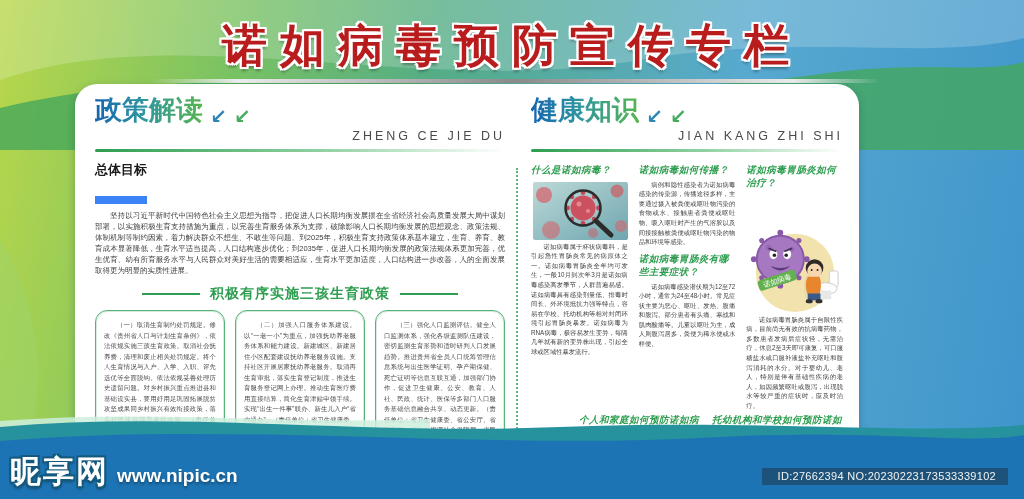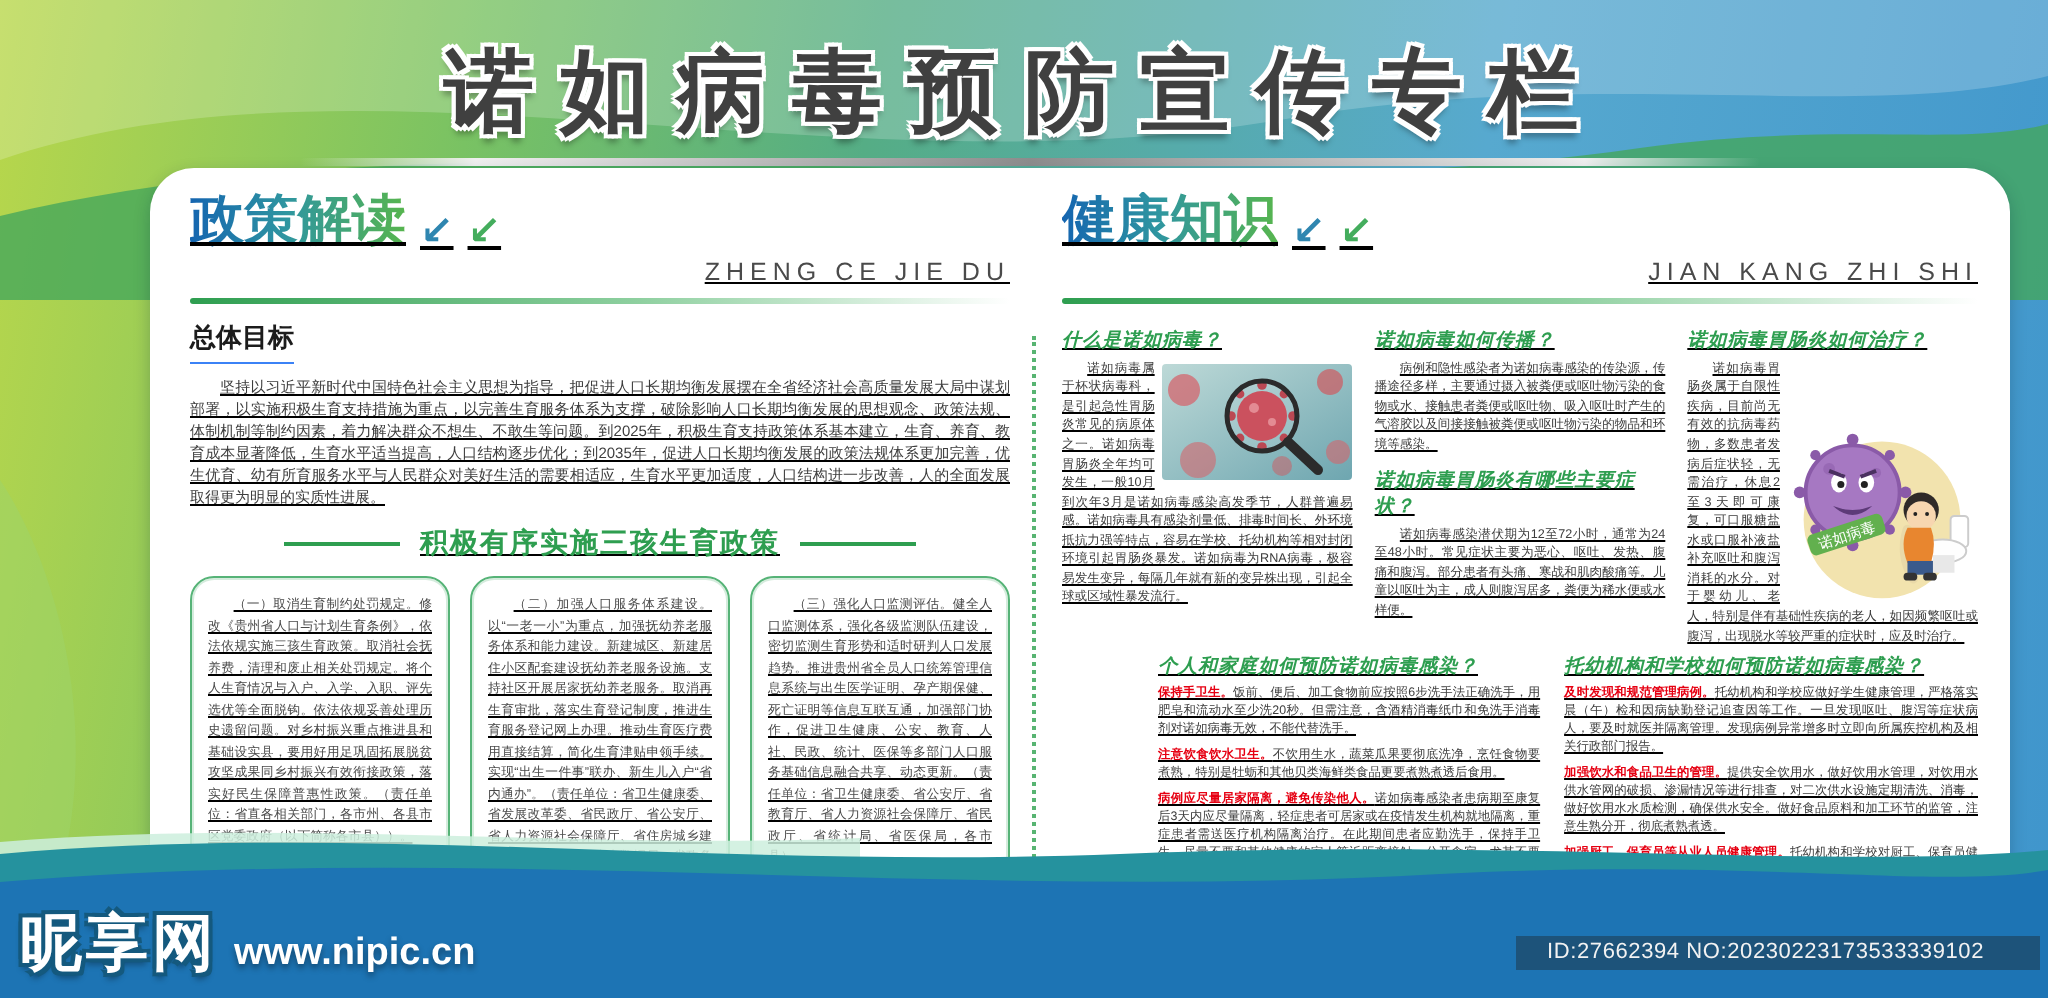--- a/index.html
+++ b/index.html
@@ -3,45 +3,45 @@
 <meta charset="utf-8">
 <style>
   * { margin:0; padding:0; box-sizing:border-box; }
   html,body { width:1024px; height:499px; overflow:hidden; }
   body { font-family:"Liberation Sans","DejaVu Sans",sans-serif;
          background:linear-gradient(100deg,#b9d74b 0%,#79c263 22%,#55ad85 40%,#57a9cf 68%,#3f95cc 100%); position:relative; }
 
   .decor { position:absolute; left:0; top:0; pointer-events:none; }
 
   .main-title { position:absolute; top:16px; left:0; width:100%; text-align:center; z-index:3;
-    font-size:45px; font-weight:bold; letter-spacing:13px; color:#404040;
+    font-size:45px; font-weight:bold; letter-spacing:13px; color:#b91c1c;
     text-shadow:-2px -2px 0 #fff,2px -2px 0 #fff,-2px 2px 0 #fff,2px 2px 0 #fff,
                 -2px 0 0 #fff,2px 0 0 #fff,0 -2px 0 #fff,0 2px 0 #fff,0 4px 3px rgba(0,0,0,.35); }
   .silver-line { position:absolute; top:79px; left:150px; width:730px; height:4px; z-index:2; border-radius:2px;
     background:linear-gradient(90deg,rgba(255,255,255,0),#f0f0f0 12%,#8d8d8d 50%,#efefef 88%,rgba(255,255,255,0)); }
 
-  .panel { position:absolute; left:75px; top:84px; width:930px; height:384px; background:#fff;
-    border-radius:22px; z-index:2; display:flex; overflow:hidden; box-shadow:0 3px 8px rgba(0,40,60,.25);text-decoration:underline; }
+  .panel { position:absolute; left:75px; top:84px; width:784px; height:384px; background:#fff;
+    border-radius:22px; z-index:2; display:flex; overflow:hidden; box-shadow:0 3px 8px rgba(0,40,60,.25); }
 
   .col-left  { width:438px; padding:12px 8px 6px 20px; }
   .v-divider { border-left:2px dotted #58b472; margin:84px 3px 16px 3px; }
   .col-right { flex:1; padding:12px 16px 6px 10px; }
 
   .sec-head { display:flex; align-items:flex-end; gap:7px; }
   .sec-title { font-size:27px; font-weight:bold; line-height:1.1;
     background:linear-gradient(90deg,#1565b0,#2f96a0 45%,#57b54e); color:#2e9e52;
     -webkit-background-clip:text; background-clip:text; -webkit-text-fill-color:transparent; }
   .ar { font-size:20px; font-weight:bold; line-height:1; }
   .ar1 { color:#2f86b0; } .ar2 { color:#44ad5d; }
   .sec-sub { font-size:12.5px; letter-spacing:3px; color:#4a4a4a; margin:3px 0 6px;text-align:right; }
   .sec-rule { height:3px; border-radius:2px; margin-bottom:8px;
     background:linear-gradient(90deg,#2e9e50,#8fd0a0 55%,rgba(255,255,255,0)); }
 
   .goal-label { display:inline-block; font-size:13px; font-weight:bold; color:#1c1c1c;
-    border-bottom:1px solid #3b82f6; padding-bottom:3px; margin-bottom:6px; }
+    border-bottom:8px solid #3b82f6; padding-bottom:17px; margin-bottom:6px; }
   .goal-text { font-size:7.5px; line-height:1.48; text-align:justify; text-indent:2em; color:#3d3d3d; }
 
   .policy-heading-row { display:flex; align-items:center; justify-content:center; gap:10px; margin:9px 0 7px; }
   .hline { width:58px; height:2px; background:#2e9e50; }
   .ph-text { font-size:14px; font-weight:bold; color:#2e9e50; letter-spacing:1px; }
 
   .boxes { display:flex; gap:10px; height:166px; }
   .pbox { flex:1; border:1px solid #56b377; border-radius:12px; padding:9px 8px; overflow:hidden;
           box-shadow:inset 0 0 0 1px rgba(86,179,119,.25); }
   .pbox p { font-size:6.4px; line-height:1.64; text-align:justify; text-indent:2em; color:#4a4a4a; }
@@ -60,22 +60,22 @@
   .img-cartoon { float:right; width:96px; height:92px; margin:30px 0 0 3px; }
 
   .tip { font-size:6.2px; line-height:1.45; text-align:justify; color:#3d3d3d; margin-bottom:4px; }
   .tip .lead { color:#e60012; font-weight:bold; }
 
   .bottom-decor { position:absolute; left:0; bottom:0; width:1024px; height:92px; z-index:4; pointer-events:none; }
   .wm-left { position:absolute; left:10px; bottom:6px; z-index:5; display:flex; align-items:baseline; gap:8px; }
   .wm-logo { font-size:31px; font-weight:bold; color:#fff; letter-spacing:2px;
     text-shadow:-2px -2px 0 #14597e,2px -2px 0 #14597e,-2px 2px 0 #14597e,2px 2px 0 #14597e,0 3px 3px rgba(0,0,0,.4); }
   .wm-site { font-size:19px; font-weight:bold; color:#fff; text-shadow:0 2px 3px rgba(0,0,0,.4); }
-  .id-bar { position:absolute; right:4px; bottom:14px; z-index:5; background:rgba(30,30,30,.38);
-    color:#f2f2f2; font-size:11px; padding:2px 28px 3px 16px; letter-spacing:.3px; }
+  .id-bar { position:absolute; right:16px; bottom:14px; z-index:5; background:rgba(30,30,30,.38);
+    color:#f2f2f2; font-size:11px; padding:2px 12px 3px 16px; letter-spacing:.3px; }
 </style>
 </head>
 <body>
 
 <svg class="decor" width="1024" height="499" viewBox="0 0 1024 499" preserveAspectRatio="none">
   <path d="M0,80 C180,18 420,98 640,60 C800,32 930,62 1024,38 L1024,0 L0,0 Z" fill="#ffffff" opacity="0.20"></path>
   <path d="M0,108 C250,48 560,112 820,74 C920,60 980,74 1024,62 L1024,150 L0,150 Z" fill="#44a75b" opacity="0.78"></path>
   <path d="M0,499 C60,420 40,300 0,240 Z" fill="#9ed36a" opacity="0.5"></path>
 </svg>
 

